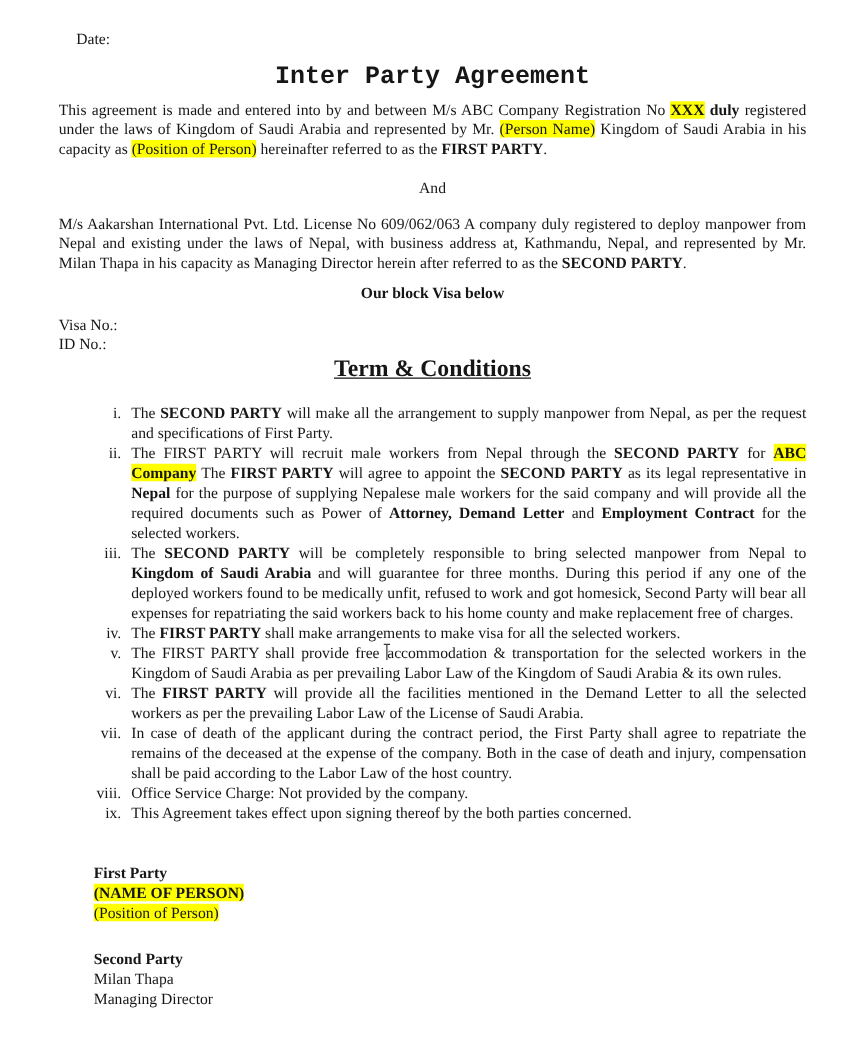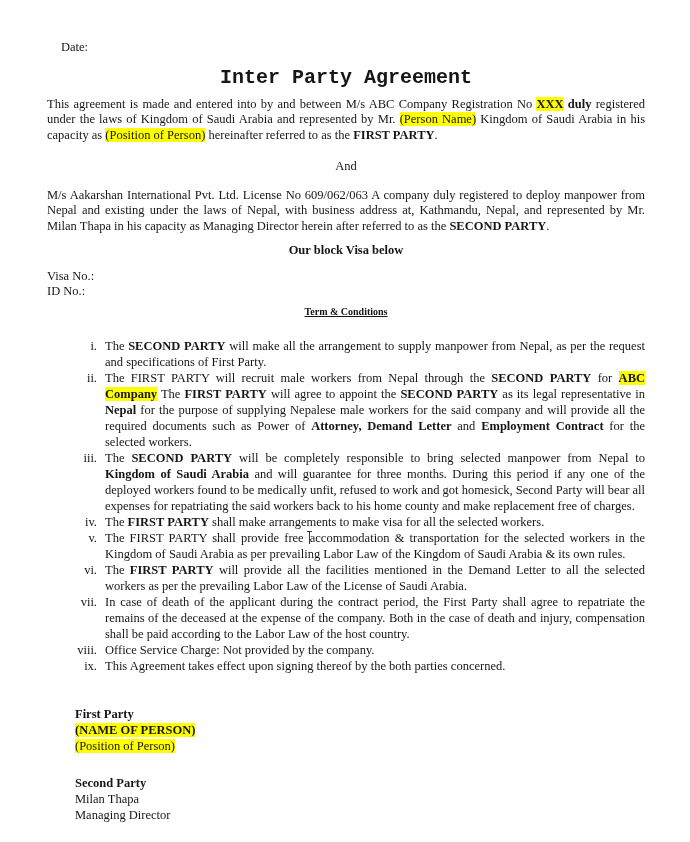--- a/index.html
+++ b/index.html
@@ -13,21 +13,20 @@
     overflow: hidden;
     font-family: "Liberation Serif", "DejaVu Serif", serif;
     color: #161616;
     font-size: 12.5px;
   }
   .doc {
     box-sizing: border-box;
     width: 690px;
     height: 655px;
     padding: 24px 45px 0 47px;
-    margin-top: 16px;
   }
   .b { font-weight: 700; }
   .h { background: var(--hl, #ffff00); }
 
   .date-line {
     margin-left: 14px;
     line-height: 15.5px;
     margin-bottom: 13px;
   }
   .title {
@@ -51,21 +50,21 @@
   .para.second { margin-bottom: 9px; }
   .visa-heading {
     font-weight: 700;
     line-height: 15.5px;
     margin-bottom: 10px;
     text-align: center;
   }
   .visa-line { line-height: 15.5px; }
   .terms-title {
     margin: 3px 0 17px 0;
-    font-size: 10px;
+    font-size: 19px;
     font-weight: 700;
     text-decoration: underline;
     text-align: center;
     line-height: 18px;
   }
   ol.terms {
     list-style: none;
     margin: 0 0 32px 0;
     padding: 0;
   }

